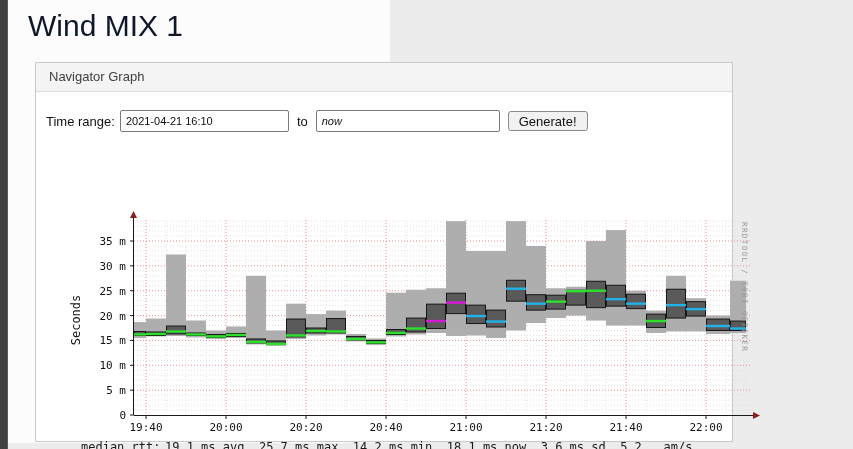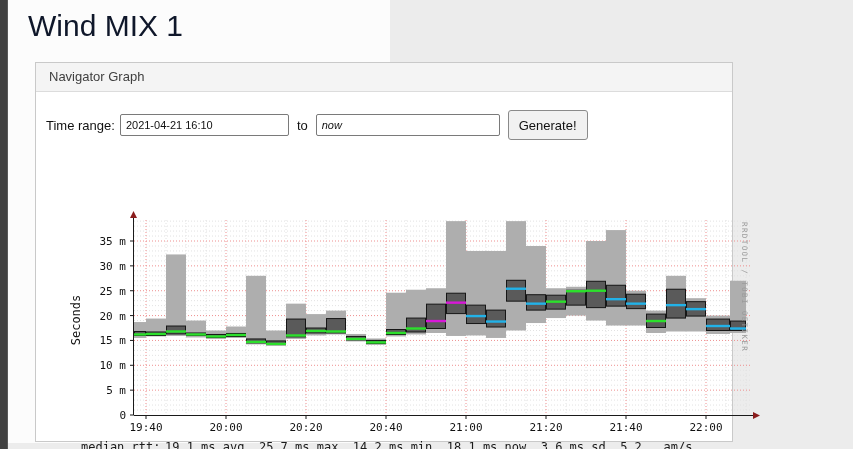--- a/index.html
+++ b/index.html
@@ -11,21 +11,21 @@
   .left-strip{position:absolute;left:0;top:0;width:7px;height:449px;background:#414141;border-right:1px solid #5a5a5a;}
   .content-bg{position:absolute;left:8px;top:0;width:382px;height:443px;background:#fcfcfc;}
   .page-title{position:absolute;left:28px;top:9px;font-size:30px;color:#0f172a;}
   .panel{position:absolute;left:35px;top:62px;width:698px;height:380px;background:#ffffff;border:1px solid #c9c9c9;box-sizing:border-box;}
   .panel-header{height:28px;background:#f4f4f4;border-bottom:1px solid #dcdcdc;line-height:28px;padding-left:13px;font-size:13px;color:#404040;}
   .timerange-row{position:absolute;left:10px;top:47px;display:flex;align-items:center;font-size:13px;color:#111;}
   .timerange-row label{margin-right:5px;}
   .tr-input{height:18px;border:1px solid #7a7a7a;border-radius:2px;font-size:11px;font-family:"Liberation Sans",sans-serif;padding:1px 5px;color:#111;background:#fff;}
   #tr-from{width:157px;margin-right:8px;}
   #tr-to{width:172px;margin-right:8px;margin-left:8px;font-style:italic;}
-  .generate-btn{height:30px;background:#f1f1f1;border:1px solid #8a8a8a;border-radius:3px;font-size:13px;font-family:"Liberation Sans",sans-serif;padding:0 10px;color:#111;text-align:center;}
+  .generate-btn{height:20px;background:#f1f1f1;border:1px solid #8a8a8a;border-radius:3px;font-size:13px;font-family:"Liberation Sans",sans-serif;padding:0 10px;color:#111;text-align:center;}
   .graph-wrap{position:absolute;left:30px;top:145px;width:716px;height:232px;}
   .legend{position:absolute;left:45px;top:377px;font-family:"DejaVu Sans Mono","Liberation Mono",monospace;font-size:12px;color:#1a1a1a;}
   .legend .lrow{height:15px;line-height:15px;white-space:pre;display:flex;align-items:center;}
   .legend .lab{display:inline-block;width:84px;white-space:pre;}
   svg text{font-family:"DejaVu Sans Mono","Liberation Mono",monospace;}
 </style>
 </head>
 <body>
 
 <div class="left-strip"></div>

